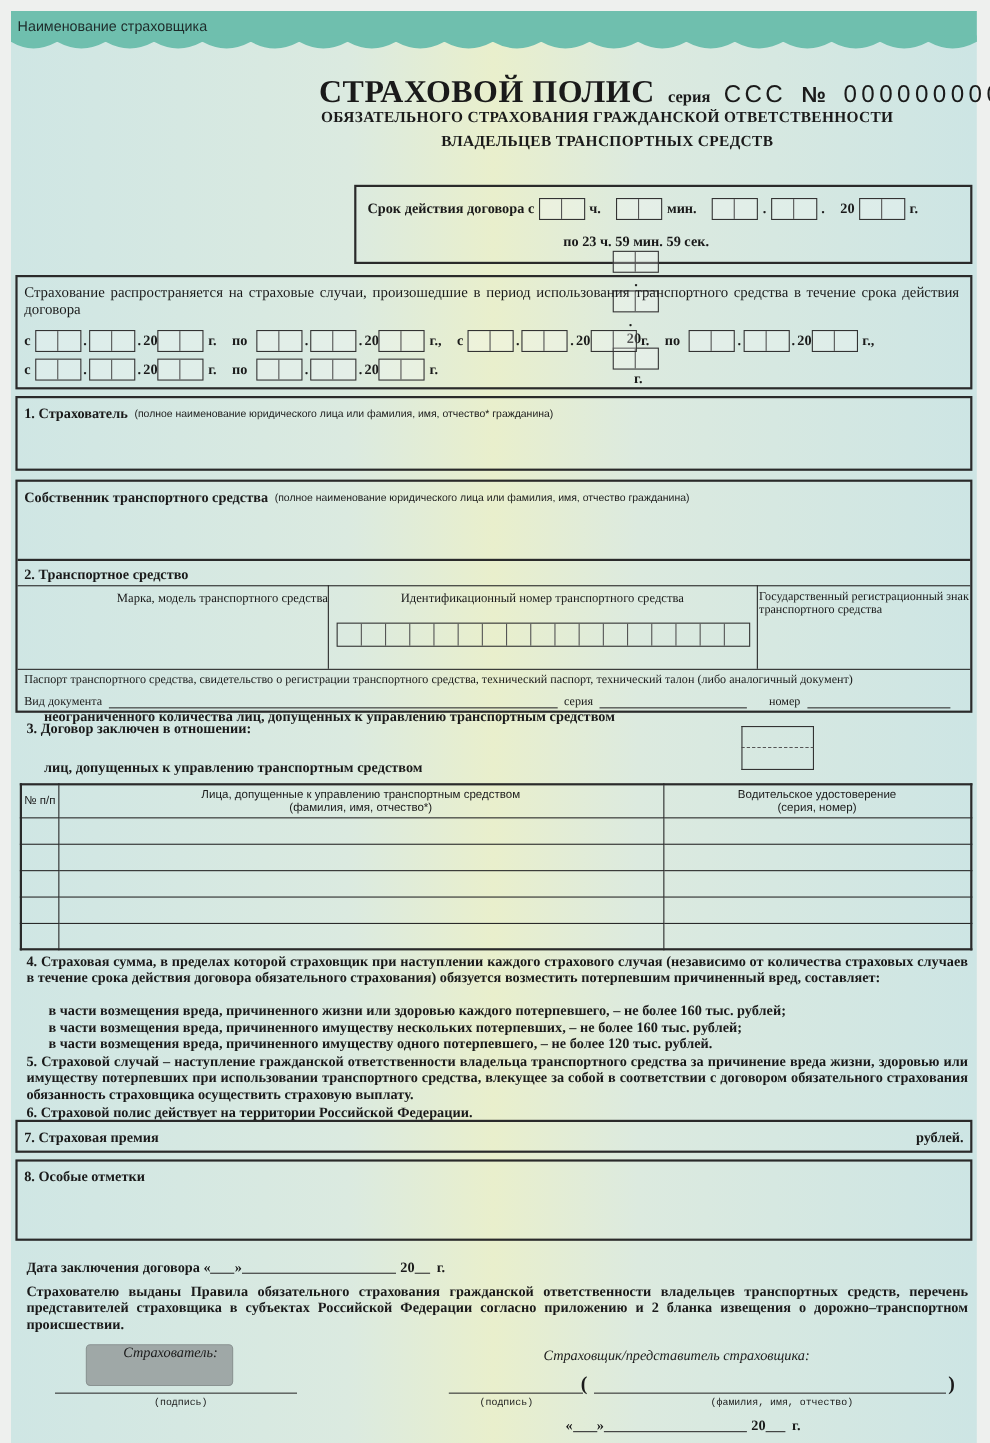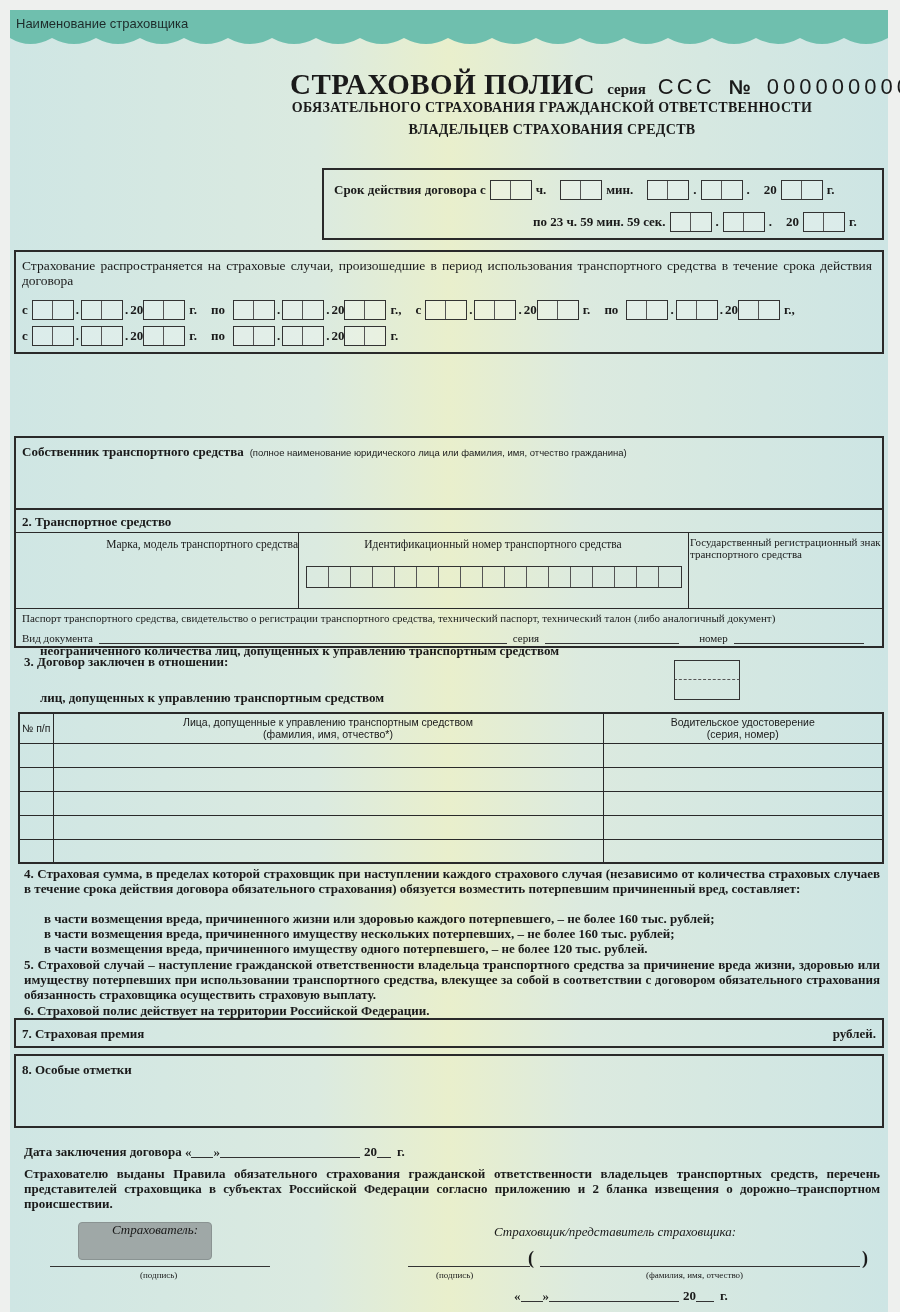--- a/index.html
+++ b/index.html
@@ -38,21 +38,21 @@
   .indent { padding-left: 20px; }
   table.drivers { position: absolute; left: 8px; top: 702px; width: 866px; border-collapse: collapse; border: 2px solid #2a2a2a; }
   table.drivers th { font-family: "Liberation Sans", sans-serif; font-size: 10.5px; font-weight: normal; line-height: 12px; border: 1.5px solid #2a2a2a; height: 30px; }
   table.drivers td { border: 1.5px solid #2a2a2a; height: 24px; }
   .line { display: inline-block; border-bottom: 1px solid #333; height: 12px; vertical-align: baseline; }
   .sig-plate {
     position: absolute; left: 68px; top: 1212px; width: 134px; height: 38px; background: #9fa8a7;
     border-radius: 4px; border: 1px solid #8a9392;
   }
   .italic { font-style: italic; }
-  .caption { font-family: Liberation Serif, serif; font-size: 9px; position: absolute; }
+  .caption { font-family: Liberation Mono, monospace; font-size: 9px; position: absolute; }
 </style>
 </head>
 <body>
 
 <div class="sheet">
 
   <div class="top-band">
     <svg class="scallops" viewBox="0 0 878 18" preserveAspectRatio="none">
       <path fill="#6fbfae" d="M0,0 H878 V6 Q856,18 834,6 Q812,18 790,6 Q768,18 746,6 Q724,18 702,6 Q680,18 658,6 Q636,18 614,6 Q592,18 570,6 Q548,18 526,6 Q504,18 482,6 Q460,18 438,6 Q416,18 394,6 Q372,18 350,6 Q328,18 306,6 Q284,18 262,6 Q240,18 218,6 Q196,18 174,6 Q152,18 130,6 Q108,18 86,6 Q64,18 42,6 Q20,18 0,6 Z"></path>
     </svg>
@@ -60,21 +60,21 @@
   </div>
 
   <div class="abs title-line">
     <span class="title-main">СТРАХОВОЙ ПОЛИС</span>
     <span class="title-series">серия</span>
     <span class="title-code">ССС</span>
     <span class="title-num-sign">№</span>
     <span class="title-number">0000000000</span>
   </div>
   <div class="abs subtitle" style="top:90px;">ОБЯЗАТЕЛЬНОГО СТРАХОВАНИЯ ГРАЖДАНСКОЙ ОТВЕТСТВЕННОСТИ</div>
-  <div class="abs subtitle" style="top:112px;">ВЛАДЕЛЬЦЕВ СТРАХОВАНИЯ СРЕДСТВ</div>
+  <div class="abs subtitle" style="top:112px;">ВЛАДЕЛЬЦЕВ ТРАНСПОРТНЫХ СРЕДСТВ</div>
 
   <div class="box" style="left:312px; top:158px; width:562px; height:72px;">
     <div class="row b13" style="left:10px; top:10px;">
       <span>Срок действия договора с</span>
         <span class="gap"></span>
       <span class="cells">
           <span></span>
           <span></span>
         </span>
       <span style="margin:0 14px 0 4px;">ч.</span>
@@ -93,21 +93,21 @@
           <span></span>
         </span>
       <span style="margin:0 14px 0 4px;">.</span>
       <span style="margin-right:4px;">20</span>
       <span class="cells">
           <span></span>
           <span></span>
         </span>
       <span style="margin-left:4px;">г.</span>
     </div>
-    <div class="row b13" style="left:209px; top:42px;">
+    <div class="row b13" style="left:188px; top:42px;flex-direction:column;">
       <span>по 23 ч. 59 мин. 59 сек.</span>
         <span class="gap"></span>
       <span class="cells">
           <span></span>
           <span></span>
         </span>
       <span style="margin:0 4px;">.</span>
       <span class="cells">
           <span></span>
           <span></span>
@@ -234,20 +234,26 @@
         <span style="margin:0 2px;">.</span>
       <span>20</span>
       <span class="cells">
           <span></span>
           <span></span>
         </span>
       <span style="margin-left:4px;">г.</span>
     </div>
   </div>
 
+  <div class="box" style="left:4px; top:350px; width:870px; height:68px;">
+    <div class="row" style="left:6px; top:6px;">
+      <span class="b13">1. Страхователь</span>
+      <span class="sans-small" style="margin-left:6px;">(полное наименование юридического лица или фамилия, имя, отчество* гражданина)</span>
+    </div>
+  </div>
 
   <div class="box" style="left:4px; top:426px; width:870px; height:212px;">
     <div class="row" style="left:6px; top:6px;">
       <span class="b13">Собственник транспортного средства</span>
       <span class="sans-small" style="margin-left:6px;">(полное наименование юридического лица или фамилия, имя, отчество гражданина)</span>
     </div>
     <div class="abs" style="left:0; top:70px; width:866px; border-top:2px solid #2a2a2a;"></div>
     <div class="row b13" style="left:6px; top:76px;">2. Транспортное средство</div>
 
     <div class="abs" style="left:0; top:94px; width:866px; border-top:1px solid #2a2a2a;"></div>

